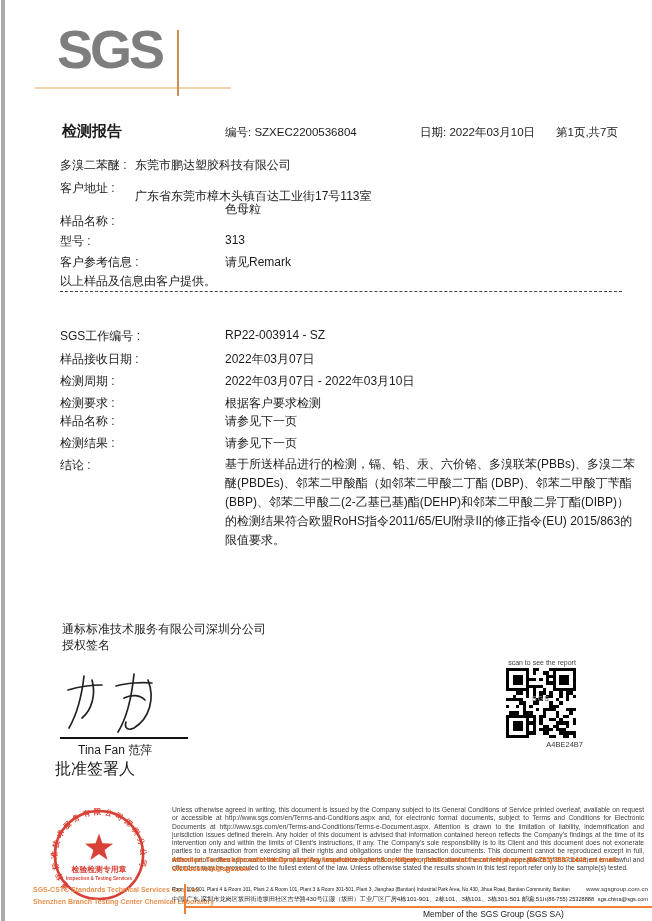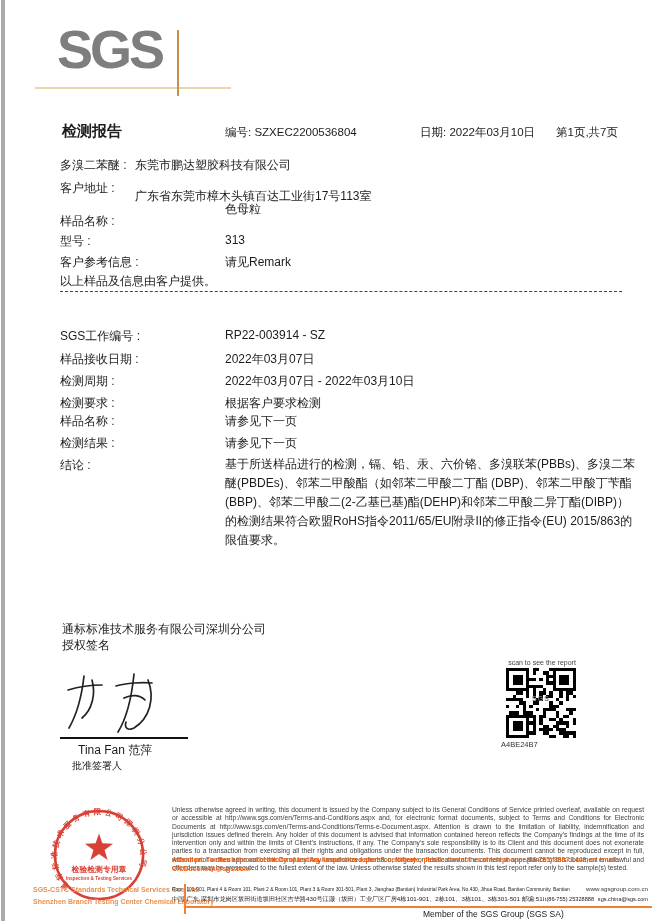--- a/index.html
+++ b/index.html
@@ -25,27 +25,27 @@
   .v135{left:135px;}
   .v225{left:225px;}
   .dash-sep{left:60px;top:291px;width:562px;border-top:1px dashed #444;}
   .conclusion{left:225px;top:455px;width:414px;font-size:12px;line-height:19px;}
   
   .sig-company{left:62px;top:621px;font-size:12px;}
   .sig-auth{left:62px;top:637px;font-size:12px;font-family:Liberation Serif, serif;}
   .sig-img{left:62px;top:670px;}
   .sig-line{left:60px;top:737px;width:128px;height:2px;background:#111;}
   .sig-name{left:62px;top:742px;font-size:12px;margin-left:16px;}
-  .sig-role{left:72px;top:759px;font-size:10px;text-align:right;}
+  .sig-role{left:55px;top:759px;font-size:16px;text-align:right;}
   
   .qr-caption{left:501px;top:659px;width:82px;font-size:7px;color:#444;text-align:center;}
   .qr-box{left:506px;top:668px;width:70px;height:70px;}
   .qr-center{left:506px;top:695px;width:70px;text-align:center;font-size:7px;
              font-weight:bold;color:#777;background:transparent;letter-spacing:1px;}
-  .qr-code-text{left:501px;top:740px;width:82px;font-size:7.5px;color:#333;text-align:left;}
+  .qr-code-text{left:501px;top:740px;width:82px;font-size:7.5px;color:#333;text-align:right;}
   
   .stamp{left:50px;top:806px;width:98px;height:98px;opacity:.95;}
   .co-orange{left:33px;font-size:7px;color:#e8914e;font-weight:bold;white-space:nowrap;}
   .co-orange.l1{top:886px;}
   .co-orange.l2{top:898px;}
   .disclaimer{left:172px;top:806px;width:472px;font-size:6.7px;line-height:8.3px;
               color:#3d3d3d;text-align:justify;}
   .attention{left:172px;top:856px;width:472px;font-size:6.8px;line-height:8.6px;
              color:#f2600c;font-weight:bold;}
   .addr-en{left:172px;top:887px;width:398px;font-size:4.9px;color:#222;

